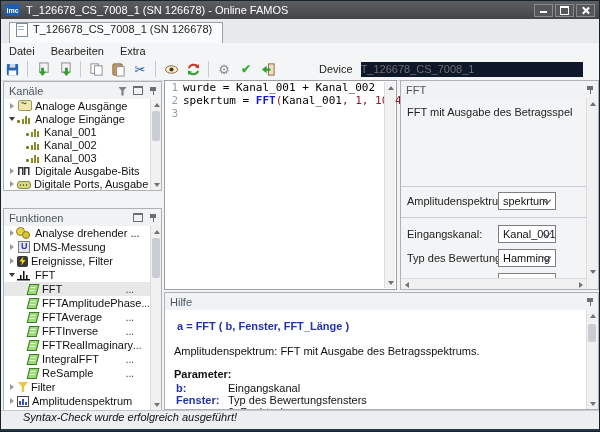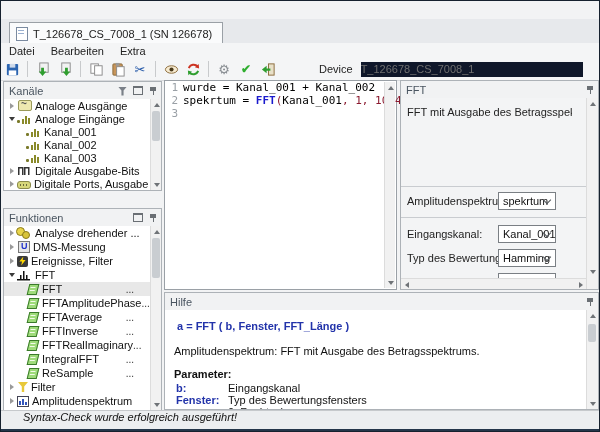--- a/index.html
+++ b/index.html
@@ -10,21 +10,21 @@
   .wtitle{color:#fff;font-size:11px;white-space:nowrap;}
   .wctrls{margin-left:auto;display:flex;gap:2px;margin-right:4px;}
   .wbtn{width:19px;height:13px;background:#55565a;border:1px solid #8a8b8e;display:flex;align-items:center;justify-content:center;box-sizing:border-box;}
   .g-min{width:7px;height:0;border-bottom:2px solid #fff;margin-top:4px;}
   .g-max{width:7px;height:6px;border:1px solid #fff;border-top-width:2px;}
   .g-close{position:relative;width:9px;height:9px;}
   .g-close::before,.g-close::after{content:"";position:absolute;left:4px;top:0;width:1.6px;height:9px;background:#fff;}
   .g-close::before{transform:rotate(45deg);} .g-close::after{transform:rotate(-45deg);}
   
   .tabrow{position:absolute;left:0;top:18px;width:100%;height:24px;background:#e7e9ec;border-bottom:1px solid #c9ccd0;}
-  .tab{position:absolute;left:8px;top:3px;height:21px;background:#fafbfc;border:1px solid #9aa0a6;border-bottom:none;display:flex;align-items:center;padding:0 10px 0 6px;font-size:11px;color:#222;}
+  .tab{position:absolute;left:8px;top:3px;height:21px;background:#fafbfc;border:1px solid #9aa0a6;border-bottom:none;display:flex;padding:0 10px 0 6px;font-size:11px;color:#222;}
   .docicon{width:10px;height:12px;background:#fff;border:1px solid #7a8aa0;margin-right:5px;position:relative;}
   .docicon::after{content:"";position:absolute;left:1px;top:2px;width:6px;height:6px;background:repeating-linear-gradient(#9ab0d0 0 1px,transparent 1px 3px);}
   
   .menubar{position:absolute;left:0;top:42px;width:100%;height:15px;background:#f4f5f6;display:flex;align-items:center;font-size:11px;color:#222;}
   .menu-item{padding:0 8px;}
   
   .toolbar{position:absolute;left:0;top:57px;width:100%;height:22px;background:#f4f5f6;display:flex;align-items:center;border-bottom:1px solid #d8dadd;}
   .tbi{width:20px;height:18px;display:flex;align-items:center;justify-content:center;margin:0 1px;font-size:13px;}
   .tbsep{width:1px;height:16px;background:#c8cacc;margin:0 4px;}
   .devlabel{font-size:11px;color:#222;margin-left:40px;margin-right:8px;}
@@ -123,20 +123,35 @@
   
   .statusbar{position:absolute;left:0;bottom:2px;width:100%;height:19px;background:#eceef0;border-top:1px solid #c6c9cc;display:flex;align-items:flex-start;font-size:11px;color:#111;padding-left:22px;box-sizing:border-box;font-style:italic;}
   .botline{position:absolute;left:0;bottom:0;width:100%;height:2px;background:#24364a;}
   svg{display:block;}
 </style>
 </head>
 <body>
 
 <div class="window">
 
+  <div class="titlebar">
+    <span class="applogo">imc</span>
+    <span class="wtitle">T_126678_CS_7008_1 (SN 126678) - Online FAMOS</span>
+    <div class="wctrls">
+      <span class="wbtn">
+          <span class="g-min"></span>
+        </span>
+      <span class="wbtn">
+          <span class="g-max"></span>
+        </span>
+      <span class="wbtn">
+          <span class="g-close"></span>
+        </span>
+    </div>
+  </div>
 
   <div class="tabrow">
     <div class="tab">
       <span class="docicon"></span>
       <span>T_126678_CS_7008_1 (SN 126678)</span>
     </div>
   </div>
 
   <div class="menubar">
     <span class="menu-item">Datei</span>

